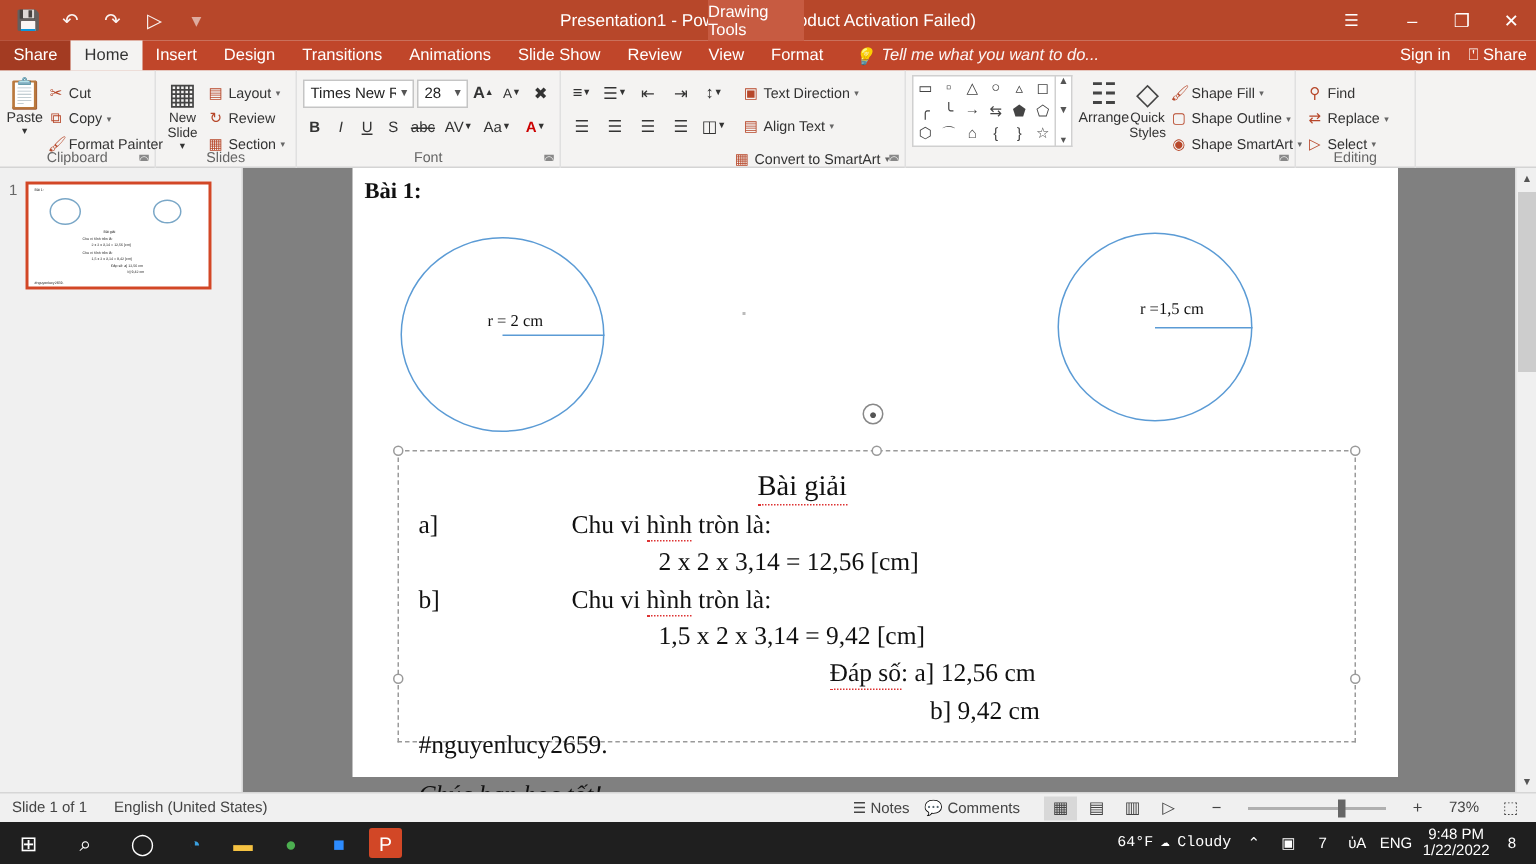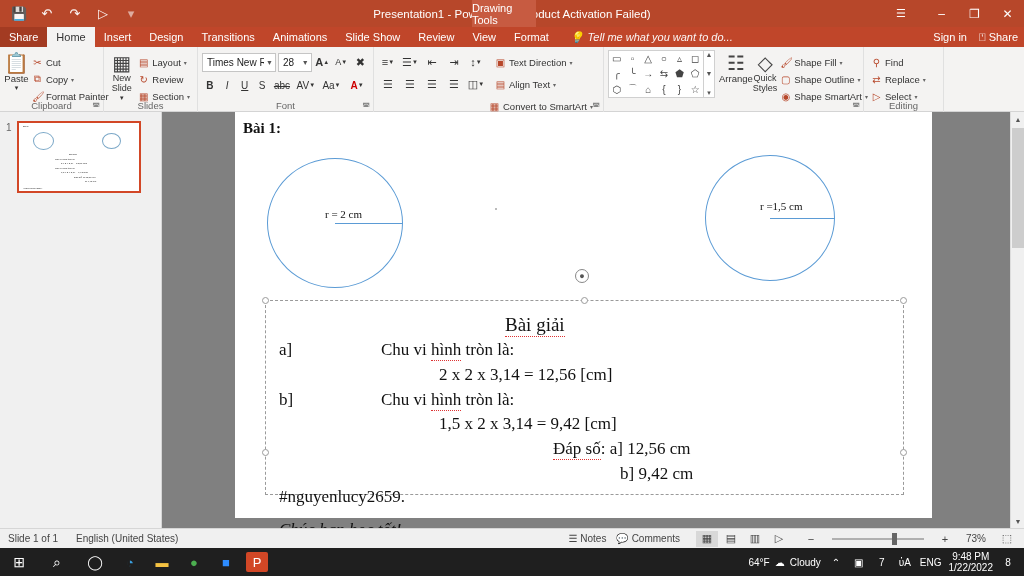--- a/index.html
+++ b/index.html
@@ -153,21 +153,21 @@
 
   
   .taskbar {
     position: absolute; top: 548px; left: 0; width: 1024px; height: 28px;
     background: #1f1f1f; display: flex; align-items: center; color: #fff; font-size: 10px;
   }
   .tb-icon { width: 38px; height: 28px; display: flex; align-items: center; justify-content: center; font-size: 14px; }
   .tb-app { width: 32px; height: 28px; display: flex; align-items: center; justify-content: center; font-size: 13px; }
   .tray { position: absolute; right: 0; height: 28px; display: flex; align-items: center; gap: 7px; padding-right: 8px; }
   .clock { display: flex; flex-direction: column; align-items: center; line-height: 11px; font-size: 10px; }
-  .weather { display: flex; align-items: flex-end; gap: 5px; font-size: 10px; }
+  .weather { display: flex; align-items: flex-end; gap: 5px; font-size: 10px; font-family: Liberation Mono, monospace; }
   .sqico { width: 16px; height: 16px; display: flex; align-items: center; justify-content: center; }
 </style>
 </head>
 <body>
 
 <div id="app">
 
   <div class="titlebar">
     <div class="qat">
       <div class="qat-btn">💾</div>

